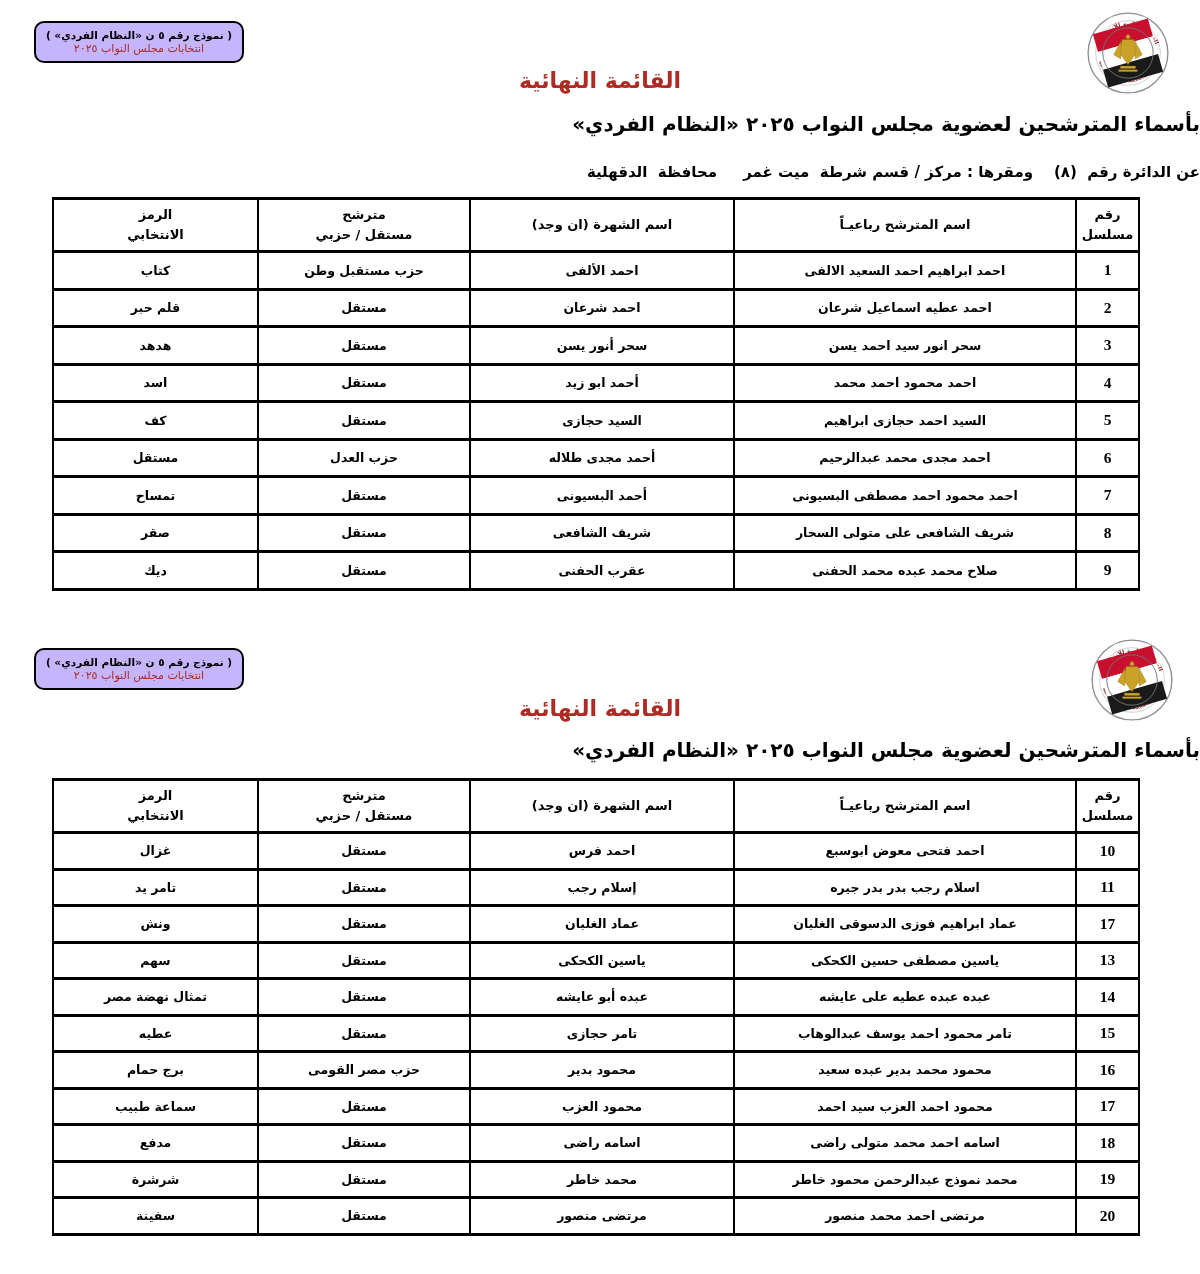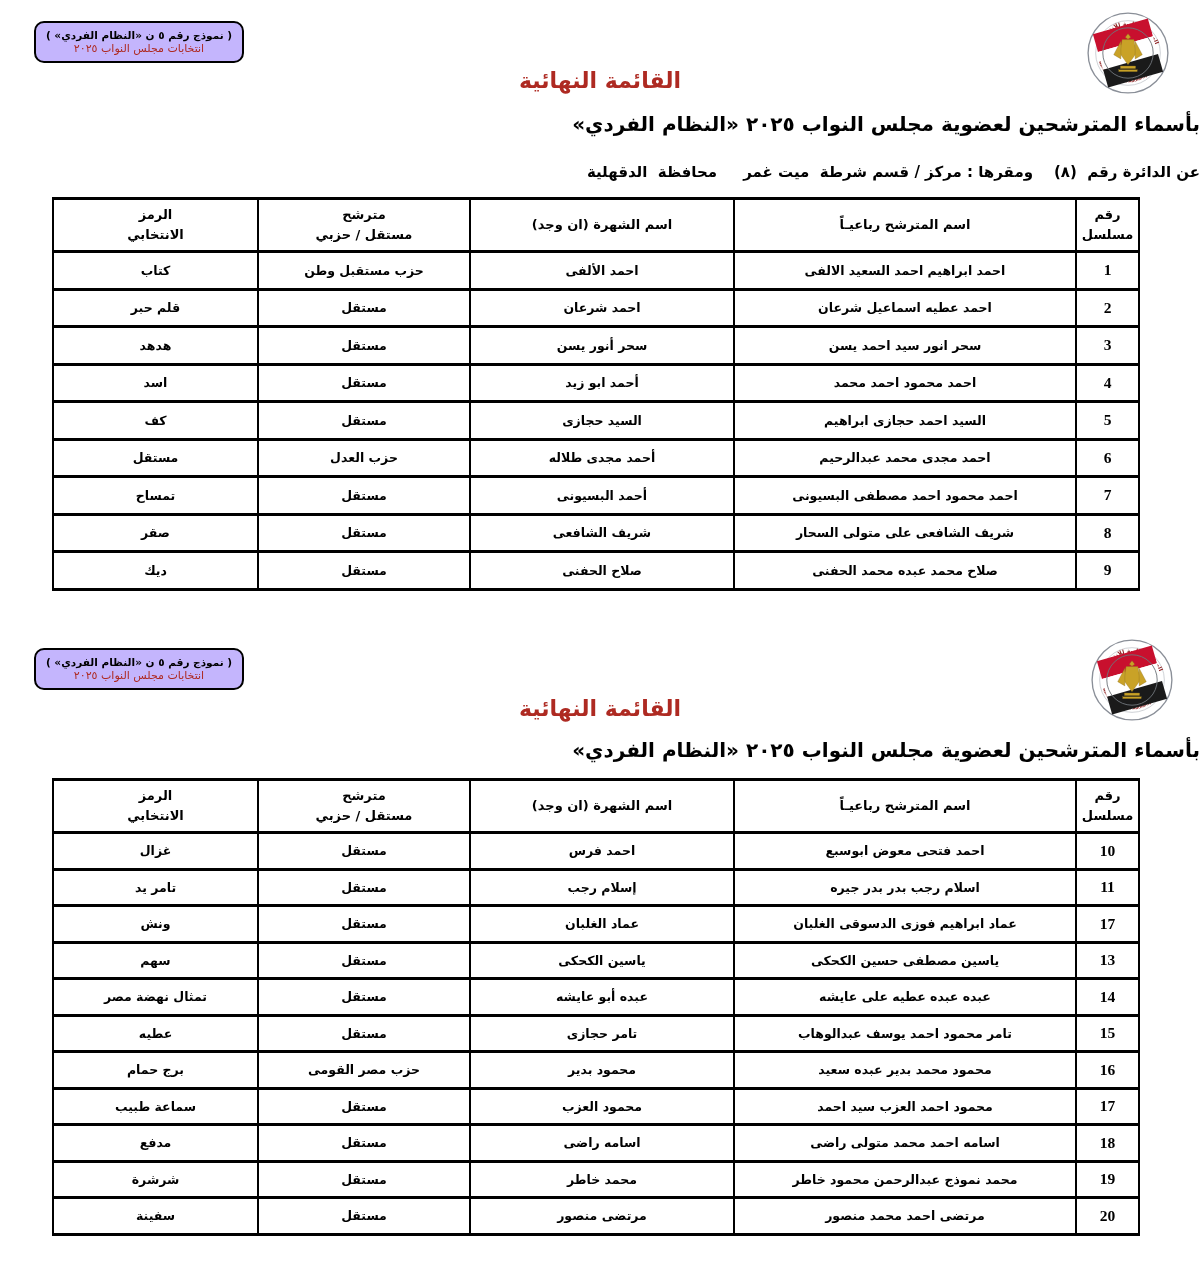--- a/index.html
+++ b/index.html
@@ -183,21 +183,21 @@
         <tr>
     <td class="c-num">8</td>
     <td class="c-name">شريف الشافعى على متولى السحار</td>
     <td class="c-shohra">شريف الشافعى</td>
     <td class="c-party">مستقل</td>
     <td class="c-symbol">صقر</td>
   </tr>
         <tr>
     <td class="c-num">9</td>
     <td class="c-name">صلاح محمد عبده محمد الحفنى</td>
-    <td class="c-shohra">صلاح الحفنى</td>
+    <td class="c-shohra">عقرب الحفنى</td>
     <td class="c-party">مستقل</td>
     <td class="c-symbol">ديك</td>
   </tr>
       </tbody>
   </table>
 </div>
 
 <div class="section" id="sec2">
   <div class="form-box">
     <div class="l1">( نموذج رقم ٥ ن «النظام الفردي» )</div>

